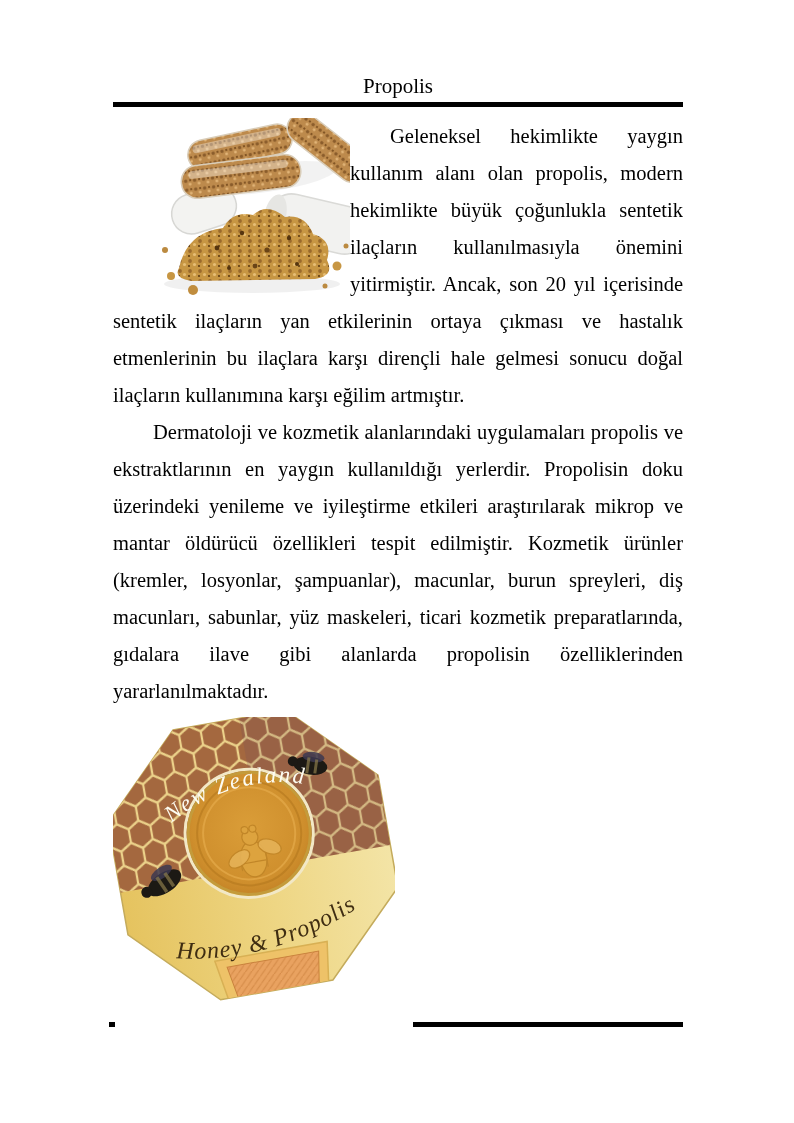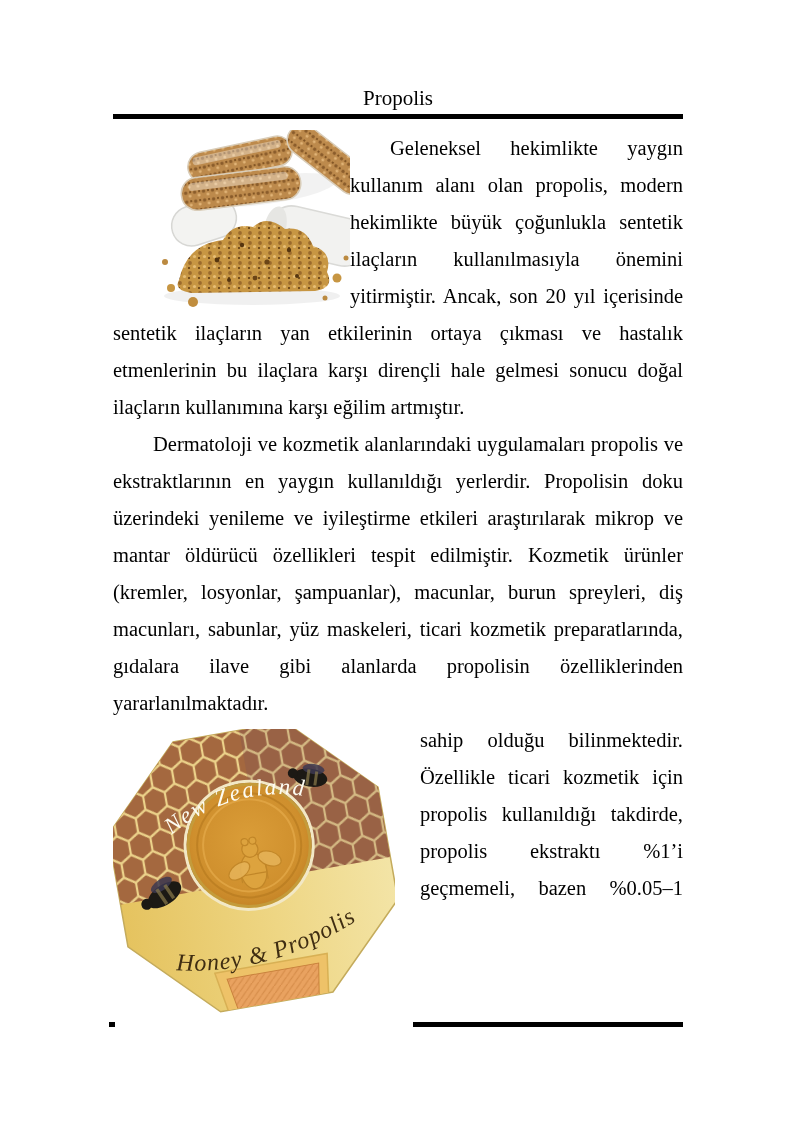--- a/index.html
+++ b/index.html
@@ -7,21 +7,21 @@
   .page {
     position:relative;
     width:794px; height:1123px;
     background:#ffffff;
     overflow:hidden;
     font-family:"Liberation Serif", serif;
     color:#000;
   }
   .content {
     position:absolute;
-    left:113px; top:16px;
+    left:113px; top:4px;
     width:570px;
   }
   .title {
     padding-top:68px;
     text-align:center;
     font-size:21px;
     line-height:28px;
     font-weight:normal;
   }
   .title-rule {
@@ -206,20 +206,20 @@
             </g>
 
             <text font-family="Liberation Serif, serif" font-style="italic" font-size="23" fill="#fdfcf2" letter-spacing="2">
               <textPath href="#nzArc" startOffset="14%">New Zealand</textPath>
             </text>
             <text font-family="Liberation Serif, serif" font-style="italic" font-size="24" fill="#3f2d12" letter-spacing="1">
               <textPath href="#hpArc" startOffset="4%">Honey &amp; Propolis</textPath>
             </text>
           </g>
         </svg>
-      </span><span>sahip olduğu bilinmektedir. Özellikle ticari kozmetik için propolis kullanıldığı takdirde, propolis ekstraktı %1’i geçmemeli, bazen %0.05–1</span>
+      </span>
     </p>
 
   </div>
 
   <div class="footer-rule"></div>
   <div class="footer-rule-fragment"></div>
 </div>
 
 </body></html>

